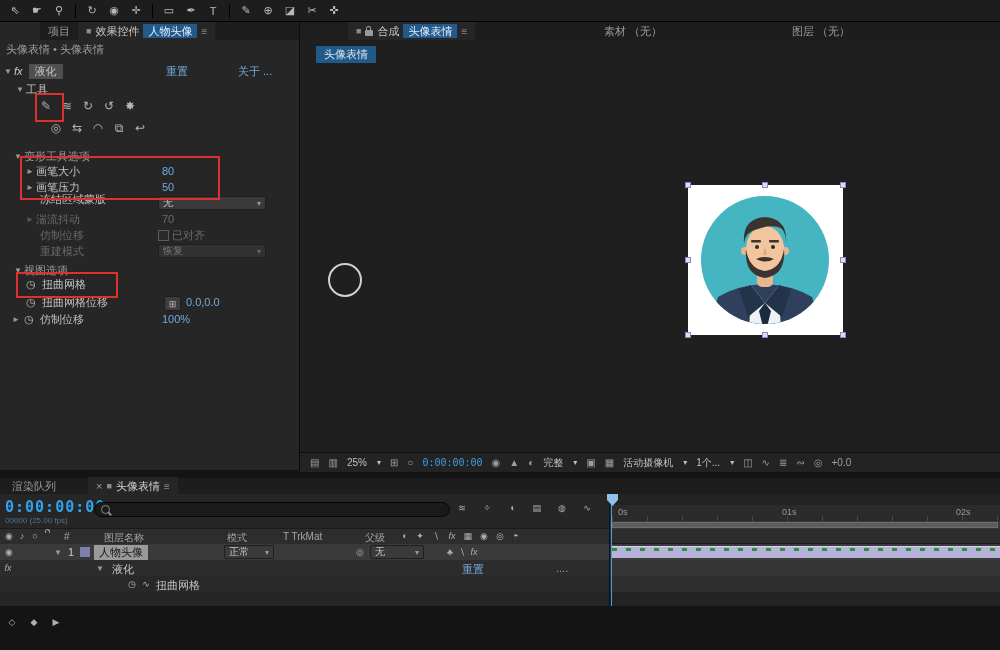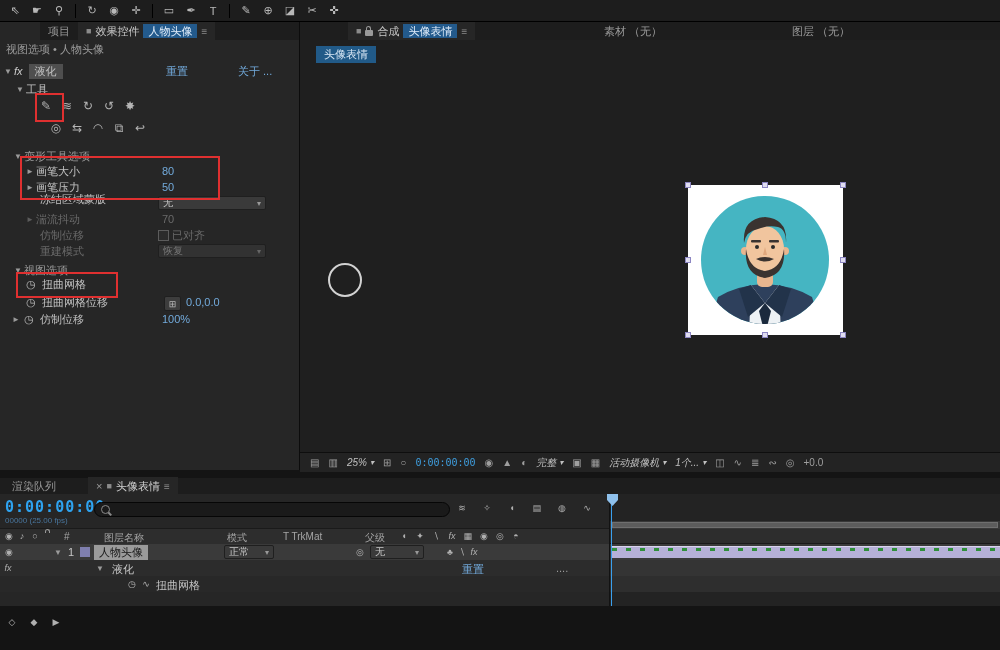--- a/index.html
+++ b/index.html
@@ -43,21 +43,21 @@
           border:1px solid #1f1f1f;border-radius:2px;font-size:9px;color:#b5b5b5;}
   
   .viewport{position:absolute;left:0;top:18px;right:0;bottom:20px;background:#1f1f1f;overflow:hidden;}
   .viewer-chip{position:absolute;left:16px;top:24px;background:#215a88;color:#d8e7f5;font-size:11px;
                padding:1px 8px;}
   .handle{position:absolute;width:6px;height:6px;background:#e0ddf0;border:1px solid #8c86c2;box-sizing:border-box;}
   .brush-cursor{position:absolute;width:34px;height:34px;border:2px solid #d2d2d2;border-radius:50%;box-sizing:border-box;}
   .cbar{position:absolute;left:0;right:0;bottom:0;height:20px;background:#232323;border-top:1px solid #0e0e0e;
         display:flex;align-items:center;gap:9px;padding:0 10px;font-size:10px;color:#9f9f9f;box-sizing:border-box;}
   .cbar .ic{font-size:10px;color:#9f9f9f;}
-  .cbar .ddl{display:flex;align-items:center;gap:3px;color:#c0c0c0;font-style:italic;}
+  .cbar .ddl{display:flex;align-items:center;gap:10px;color:#c0c0c0;}
   .cbar .tc{color:#3f9fe0;font-family:"DejaVu Sans Mono",monospace;font-size:10px;}
   
   .timeline{position:absolute;left:0;top:472px;width:1000px;height:134px;}
   .tl-tabs{position:absolute;left:0;top:6px;right:0;height:16px;background:#1d1d1d;display:flex;align-items:center;
            font-size:11px;color:#9a9a9a;}
   .tl-body{position:absolute;left:0;top:22px;right:0;bottom:0;background:#262626;}
   .tl-left{position:absolute;left:0;top:0;width:610px;bottom:0;border-right:1px solid #121212;box-sizing:border-box;}
   .tl-right{position:absolute;left:610px;right:0;top:0;bottom:0;background:#232323;}
   .tc-big{position:absolute;left:5px;top:4px;font-family:"DejaVu Sans Mono",monospace;font-size:15px;
           font-weight:bold;color:#2ea3f0;letter-spacing:1px;}
@@ -115,21 +115,21 @@
 <div class="left-panel">
   <div class="tabbar">
     <span class="tab">项目</span>
     <div class="tab active">
       <span class="panelicon">■</span>
       <span>效果控件</span>
       <span class="bluechip">人物头像</span>
       <span class="menuicon">≡</span>
     </div>
   </div>
-  <div class="row" style="left:6px;top:19px;color:#9c9c9c">视图选项 • 人物头像</div>
+  <div class="row" style="left:6px;top:19px;color:#9c9c9c">头像表情 • 头像表情</div>
 
   <div class="row" style="left:4px;top:41px;width:292px">
     <span class="twirl">▼</span>
     <span style="color:#cdcdcd;font-style:italic;margin-right:6px">fx</span>
     <span style="background:#4f4f4f;padding:0 6px">液化</span>
   </div>
   <span class="row blue" style="left:166px;top:41px">重置</span>
   <span class="row blue" style="left:238px;top:41px">关于 ...</span>
 
   <div class="row" style="left:16px;top:59px">
@@ -395,20 +395,26 @@
 
       <div class="abs" style="left:6px;top:122px;display:flex;gap:10px">
         <span class="mini">◇</span>
         <span class="mini">◆</span>
         <span class="mini">▶</span>
       </div>
     </div>
 
     <div class="tl-right">
       <div class="band" style="top:0;height:11px;background:#232323"></div>
+      <div class="ruler">
+        <span class="abs" style="left:8px;top:2px">0s</span>
+        <span class="abs" style="left:172px;top:2px">01s</span>
+        <span class="abs" style="left:346px;top:2px">02s</span>
+        <div class="ticks"></div>
+      </div>
       <div class="workarea">
           <div class="wa"></div>
         </div>
       <div class="band" style="top:35px;height:14px;background:#2d2d2d;border-bottom:1px solid #1a1a1a"></div>
       <div class="band" style="top:50px;height:16px;background:#3a3a3a;border-bottom:1px solid #222">
         <div class="layerbar">
           <div class="dashes"></div>
         </div>
       </div>
       <div class="band" style="top:66px;height:16px;background:#343434;border-bottom:1px solid #222"></div>

